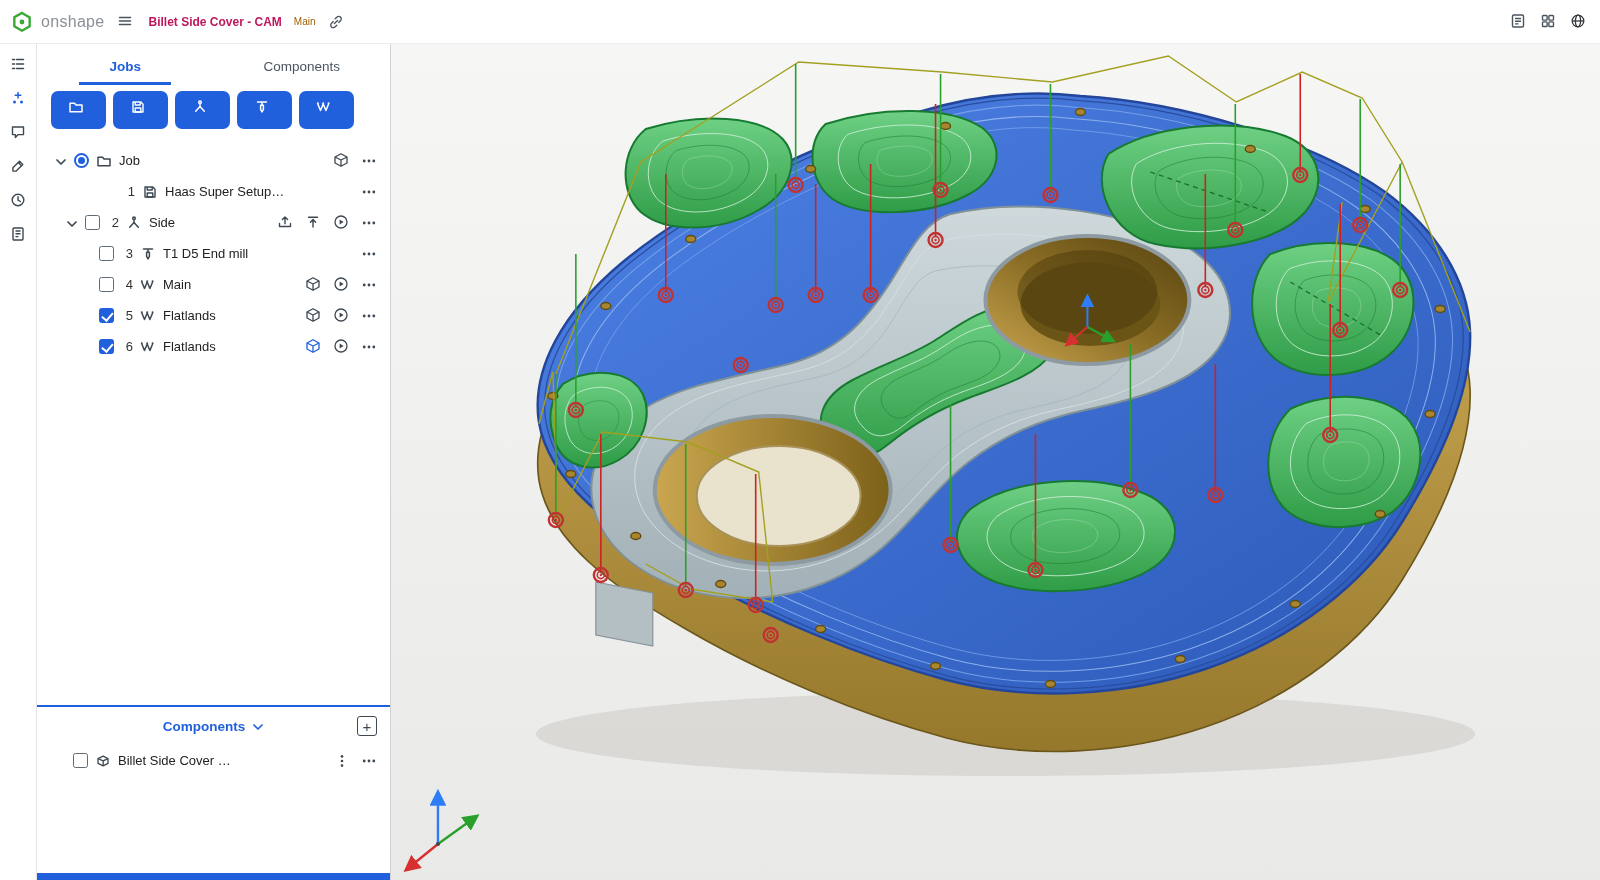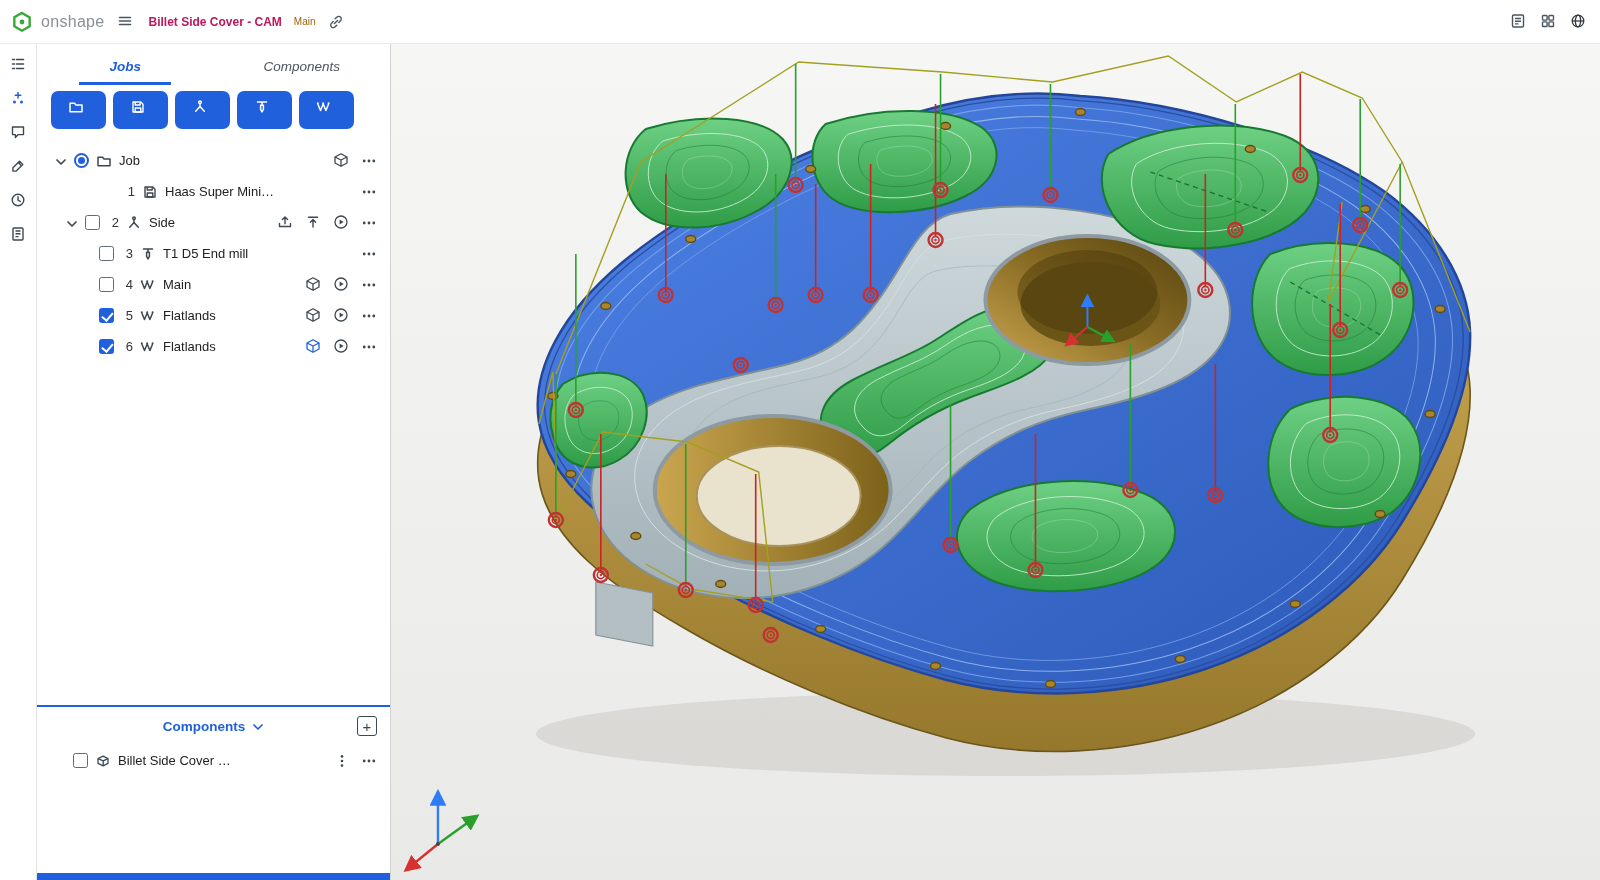--- a/index.html
+++ b/index.html
@@ -23,21 +23,21 @@
   
   .main { flex:1; display:flex; min-height:0; }
 
   
   .rail { width:37px; flex:0 0 auto; background:#fff; border-right:1px solid #e4e4e4; display:flex; flex-direction:column; align-items:center; padding-top:12px; gap:17px; }
   .ric { color:#3d4852; display:flex; }
   .ric.c-blue { color:#2160dd; }
 
   
   .panel { width:354px; flex:0 0 auto; background:#fff; border-right:1px solid #d2d2d2; display:flex; flex-direction:column; min-height:0; }
-  .tabs { display:flex; flex:0 0 auto;font-style:italic; }
+  .tabs { display:flex; flex:0 0 auto; }
   .tab { flex:1; display:flex; justify-content:center; font-size:13.5px; color:#4a5560; }
   .tab span { padding:15px 0 10px; }
   .tab.active span { color:#2160dd; font-weight:700; border-bottom:3px solid #2160dd; padding:15px 30px 8px; }
   .tb { display:flex; gap:7px; padding:6px 14px 10px; flex:0 0 auto; }
   .tbtn { width:55px; height:38px; background:#2160dd; border-radius:7px; display:flex; align-items:center; justify-content:center; color:#fff; }
   .tree { flex:1 1 auto; min-height:0; overflow:hidden; padding-top:6px; }
   .row { height:31px; display:flex; align-items:center; gap:7px; padding-right:13px; font-size:13px; color:#222; }
   .row .lbl { white-space:nowrap; overflow:hidden; text-overflow:ellipsis; }
   .row .num { width:12px; text-align:right; color:#333; flex:0 0 auto; }
   .rgrp { margin-left:auto; display:flex; align-items:center; gap:11px; }
@@ -312,21 +312,21 @@
           </span>
         </div>
 
         <div class="row ind-machine">
           <span class="num">1</span>
           <span class="ic">
               <svg class="i16">
                 <use href="#sym-floppy"></use>
               </svg>
             </span>
-          <span class="lbl">Haas Super Mini…</span>
+          <span class="lbl">Haas Super Setup…</span>
           <span class="rgrp">
             <span class="ic">
                 <svg class="i16">
                   <use href="#sym-dots"></use>
                 </svg>
               </span>
           </span>
         </div>
 
         <div class="row ind-setup">

